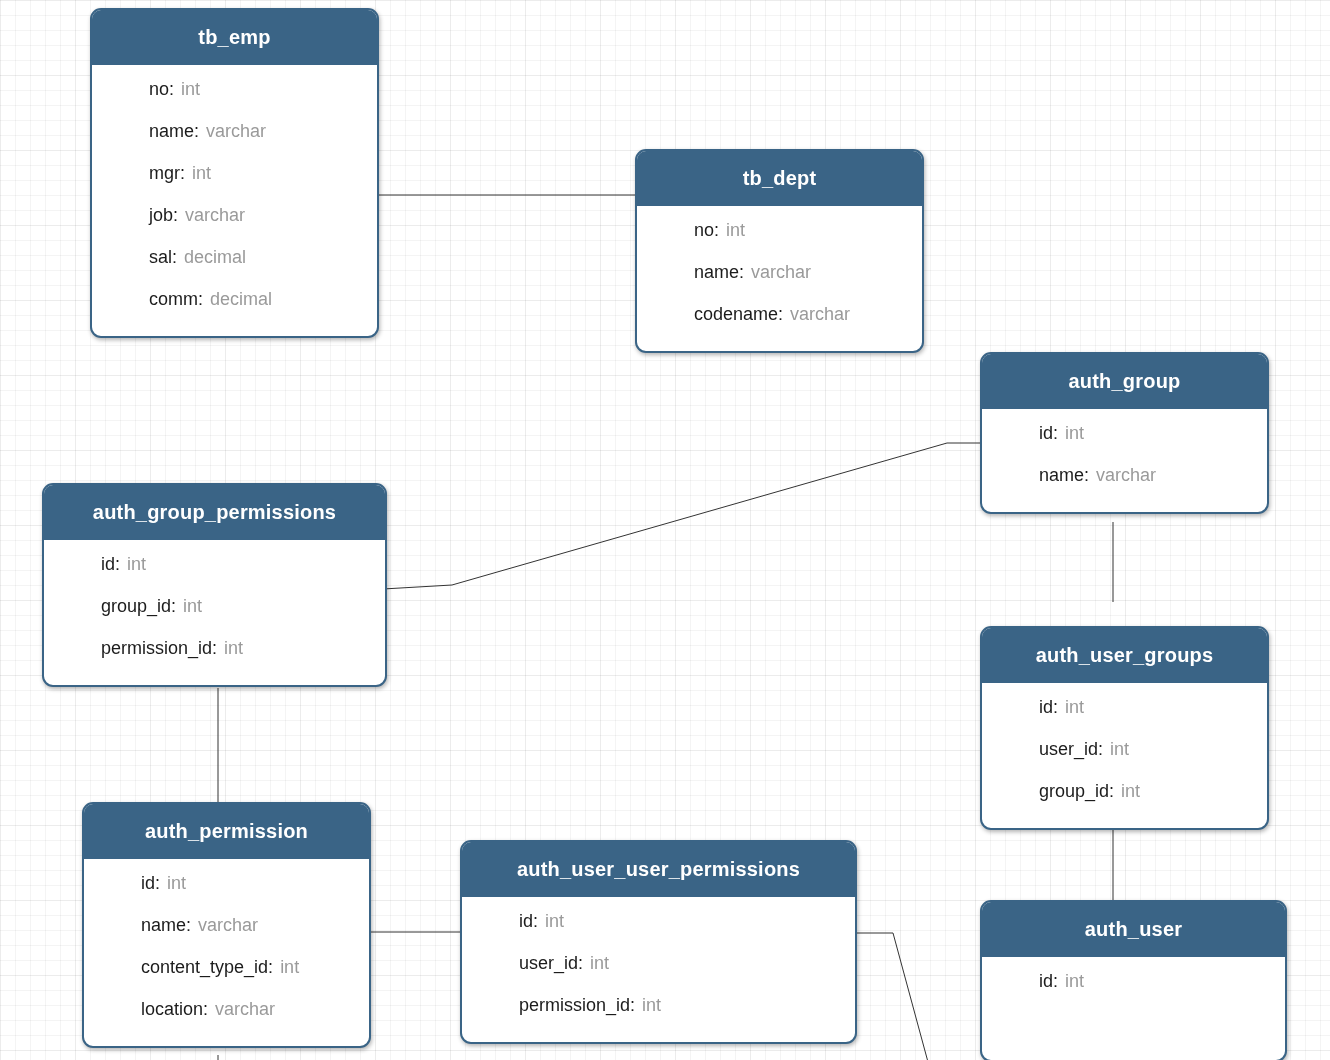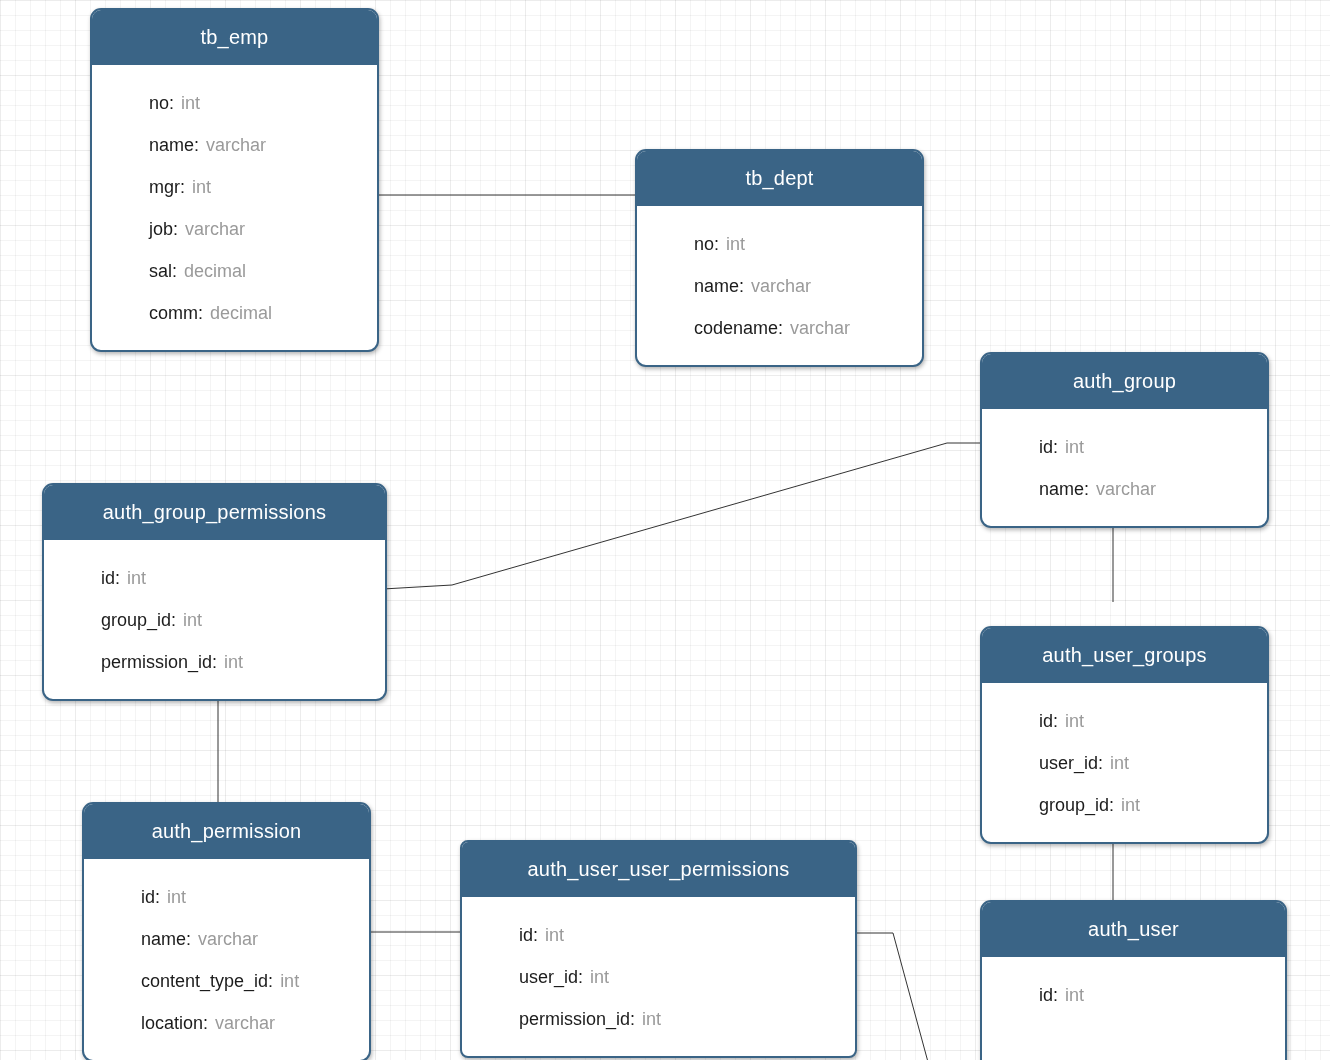--- a/index.html
+++ b/index.html
@@ -37,47 +37,48 @@
     border-radius: 11px;
     box-shadow: 1px 2px 4px rgba(0,0,0,0.30);
     overflow: hidden;
   }
   .thead {
     height: 55px;
     background: #3a6486;
     display: flex;
     align-items: center;
     justify-content: center;
+    font-weight: bold;
   }
   .title {
     color: #ffffff;
     font-size: 20px;
     letter-spacing: 0.2px;
   }
   .tbody {
-    padding: 17px 0 16px 57px;
+    padding: 3px 0 16px 57px;
   }
   .row {
     height: 42px;
     line-height: 42px;
     font-size: 18px;
     white-space: nowrap;
   }
   .fname { color: #1c1c1c; }
   .fname::after { content: ":"; color: #1c1c1c; }
   .ftype { color: #9a9a9a; margin-left: 7px; }
 
   
   .pos-0 { left: 90px;  top: 8px;   width: 285px; }
   .pos-1 { left: 635px; top: 105px; width: 285px; margin-top: 44px; }
   .pos-2 { left: 980px; top: 352px; width: 285px; }
   .pos-3 { left: 42px;  top: 483px; width: 341px; }
   .pos-4 { left: 980px; top: 626px; width: 285px; }
   .pos-5 { left: 82px;  top: 802px; width: 285px; }
-  .pos-6 { left: 460px; top: 840px; width: 393px; border-radius: 8px; }
+  .pos-6 { left: 460px; top: 840px; width: 393px; }
   .pos-7 { left: 980px; top: 900px; width: 303px; }
 </style>
 </head>
 <body>
 
 <div class="canvas">
 
   <svg class="wires" width="1330" height="1060">
     <polyline points="375,195 635,195"></polyline>
     <polyline points="383,589 452,585 947,443 980,443"></polyline>

